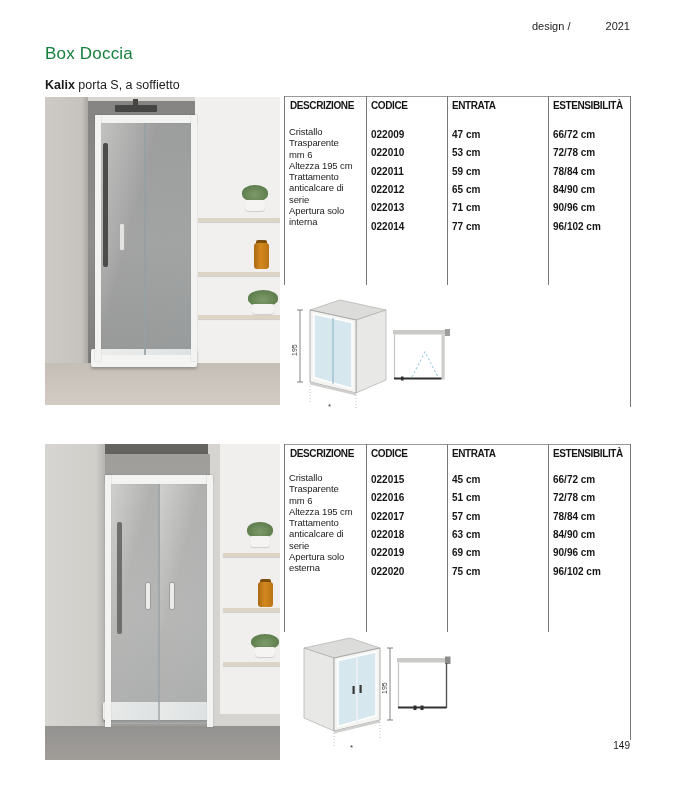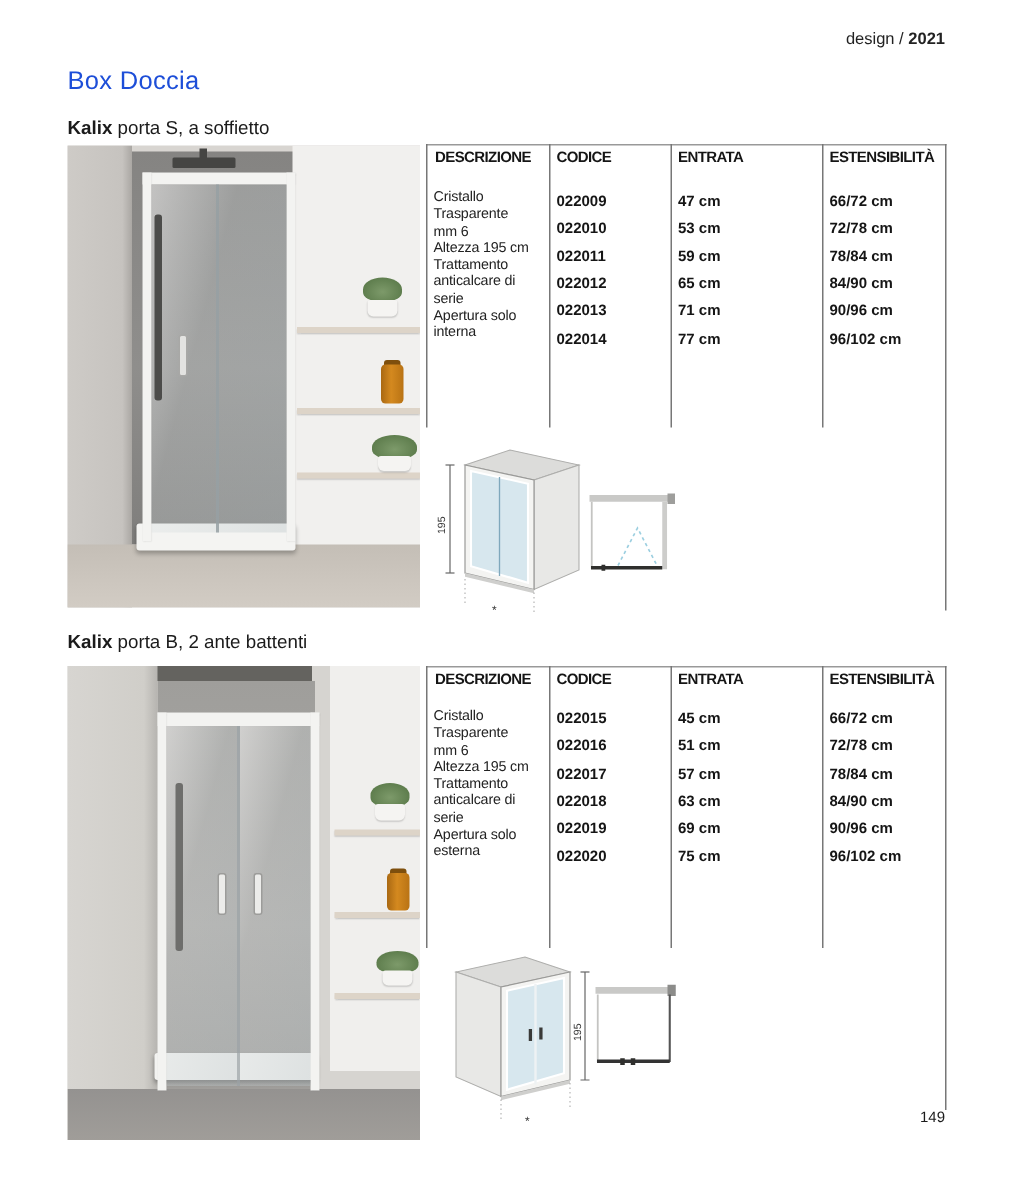--- a/index.html
+++ b/index.html
@@ -1,21 +1,21 @@
 <!DOCTYPE html>
 <html><head>
 <meta charset="utf-8">
 <style>
   html,body{margin:0;padding:0;background:#fff;}
   .page{position:relative;width:678px;height:791px;background:#ffffff;overflow:hidden;
         font-family:"Liberation Sans",sans-serif;color:#1b1b1b;}
   
   .edition{position:absolute;top:20px;right:48px;font-size:11px;color:#222;}
-  .edition b{font-weight:bold;}
-  .page-title{position:absolute;left:45px;top:44px;font-size:17px;font-weight:400;color:#1d4ed8;letter-spacing:.2px;text-align:center;}
+  .edition b{font-weight:normal;margin-left:32px;}
+  .page-title{position:absolute;left:45px;top:44px;font-size:17px;font-weight:400;color:#15803d;letter-spacing:.2px;text-align:center;}
   .sec-heading{position:absolute;left:45px;font-size:12.5px;color:#1b1b1b;}
   .sec-heading b{font-weight:bold;}
   .pagenum{position:absolute;top:740px;right:48px;font-size:10px;font-weight:normal;color:#1b1b1b;}
   
   .vline{position:absolute;width:1px;background:#777;}
   .hline{position:absolute;height:1px;background:#999;}
   
   .th{position:absolute;font-size:10px;font-weight:bold;letter-spacing:-0.4px;color:#151515;white-space:nowrap;}
   .desc{position:absolute;font-size:9.5px;line-height:11.3px;color:#222;letter-spacing:-0.1px;}
   .trow span{position:absolute;font-size:10px;font-weight:bold;color:#151515;white-space:nowrap;}
@@ -143,21 +143,20 @@
   <svg style="left:393px;top:327px;" width="60" height="60" viewBox="0 0 60 60">
     <rect x="0" y="3" width="55" height="4.5" fill="#c9c9c7"></rect>
     <rect x="52" y="2" width="5" height="7" fill="#9e9e9c"></rect>
     <rect x="48.5" y="7.5" width="3.2" height="45" fill="#cdcdcb"></rect>
     <line x1="1.5" y1="7.5" x2="1.5" y2="52" stroke="#c4c4c2" stroke-width="1.2"></line>
     <line x1="1" y1="51.5" x2="48.5" y2="51.5" stroke="#2f2f2d" stroke-width="2.2"></line>
     <rect x="8" y="49.5" width="2.5" height="4" fill="#2f2f2d"></rect>
     <path d="M19,50 L32,25 L45,50" fill="none" stroke="#9ccfe0" stroke-width="1.1" stroke-dasharray="2.2,2.2"></path>
   </svg>
 
-  <div class="sec-heading" style="top:421px;"><b>Kalix</b><span> porta B, 2 ante battenti</span></div>
 
   <div class="photo" style="left:45px;top:444px;width:235px;height:316px;background:#d6d4d0;">
     <div style="left:13px;top:0;width:150px;height:10px;background:#64635f;"></div>
     <div style="left:60px;top:10px;width:105px;height:272px;background:linear-gradient(180deg,#9f9e9b 0%,#aba9a6 60%,#a09e9b 100%);"></div>
     <div style="left:175px;top:0;width:60px;height:270px;background:#f0efed;"></div>
     <div class="shelf" style="left:178px;top:109px;width:57px;height:4px;"></div>
     <div class="shelf" style="left:178px;top:164px;width:57px;height:4px;"></div>
     <div class="shelf" style="left:178px;top:218px;width:57px;height:4px;"></div>
     <div class="foliage" style="left:202px;top:78px;width:26px;height:16px;"></div>
     <div class="pot" style="left:205px;top:92px;width:20px;height:11px;"></div>

